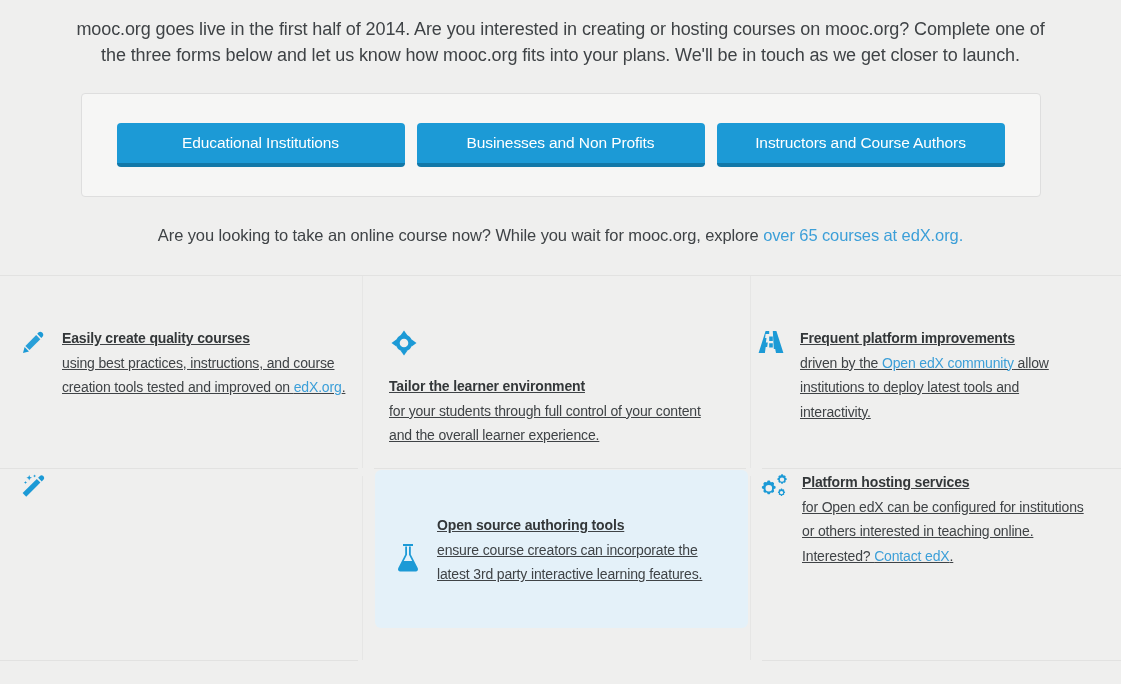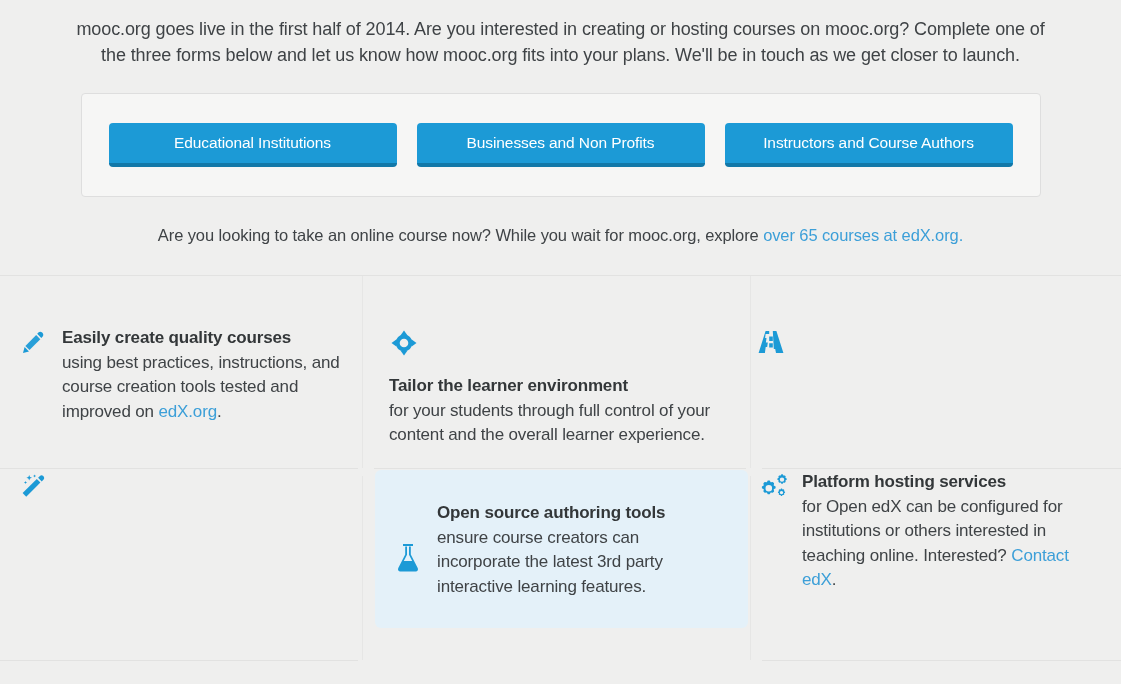--- a/index.html
+++ b/index.html
@@ -45,21 +45,21 @@
   .cta-box {
     width: 960px;
     margin: 25px auto 0 auto;
     background: #f6f6f5;
     border: 1px solid #dedede;
     border-radius: 4px;
     height: 104px;
     display: flex;
     align-items: center;
     justify-content: center;
-    gap: 20px;
+    gap: 12px;
     padding: 0 28px;
   }
 
   .cta-btn {
     background: #1c9ad6;
     border: none;
     border-bottom: 4px solid #1278a8;
     border-radius: 4px;
     color: #ffffff;
     font-family: "Liberation Sans", sans-serif;
@@ -137,24 +137,25 @@
     height: 32px;
     margin-top: 4px;
     display: flex;
     align-items: flex-start;
     justify-content: center;
   }
   .fcell .ficon svg { display: block; }
 
   .ftext {
     flex: 1 1 auto;
-    font-size: 17px;
+    font-size: 14px;
     line-height: 24.5px;
     color: #3f4346;
     letter-spacing: -0.15px;
+    text-decoration: underline;
   }
   .ftext .fttl {
     font-weight: bold;
     color: #333739;
     display: block;
   }
 
   
   .fcell.card {
     background: #e4f1f9;
@@ -248,20 +249,23 @@
 
       <div class="fcell c3">
         <span class="ficon">
           <svg width="26" height="24" viewBox="0 0 26 24">
             <g fill="#1c9ad6">
               <path d="M7.6 1h3.6v3.0H7.6zM14.8 1h3.6l7.0 22h-7.4l-0.8-4.0h-1.4zM0.6 23 7.6 1v3.0l-0.5 4.0h1.4l-0.6 4.6h1.9l-0.6 4.4h-1.5l-0.8 6.0z"></path>
               <path d="M11.2 6.5h3.6v4.5h-3.6zM11.2 13.2h3.6v4.3h-3.6z"></path>
             </g>
           </svg>
         </span>
+        <div class="ftext">
+          <span class="fttl">Frequent platform improvements</span><span>driven by the </span><a class="lnk" href="#">Open edX community</a><span> allow institutions to deploy latest tools and interactivity.</span>
+        </div>
       </div>
     </div>
 
     <div class="frow row2">
 
       <div class="fcell c1">
         <span class="ficon">
           <svg width="26" height="26" viewBox="0 0 26 26">
             <g fill="#1c9ad6">
               <path d="M23.3 2.0c-1.0-1.0-2.3-1.1-3.1-.3l-2.1 2.1 3.6 3.6 1.9-1.9c.9-.9.7-2.4-.3-3.5z"></path>

